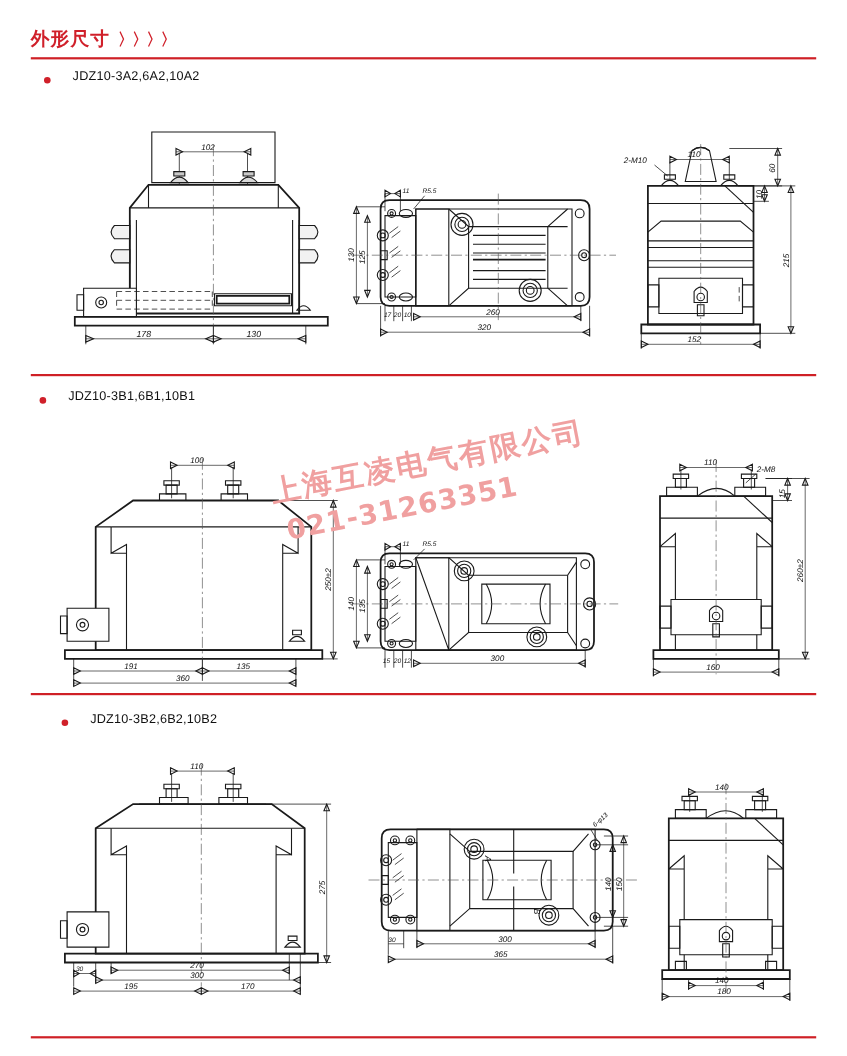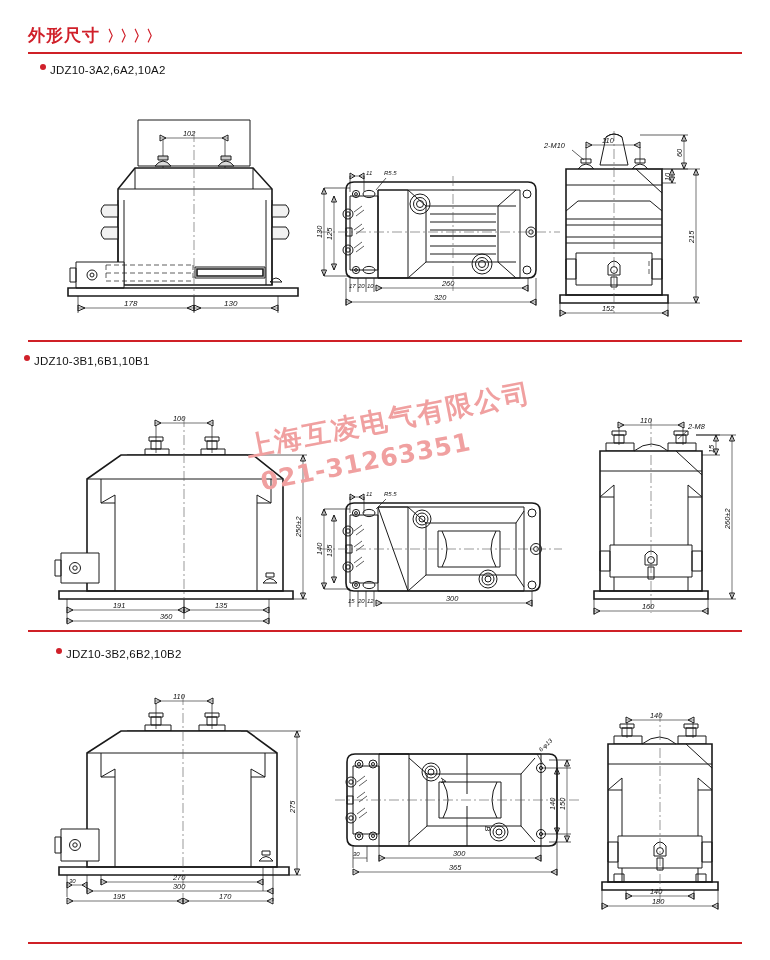--- a/index.html
+++ b/index.html
@@ -8,21 +8,21 @@
 
   
   .hdr{position:absolute;left:28px;top:24px;display:flex;align-items:baseline;gap:7px;}
   .hdr-title{color:#d0202a;font-size:17px;font-weight:bold;letter-spacing:1px;
              font-family:"DejaVu Sans","Liberation Sans",sans-serif;}
   .hdr-arrows{color:#d0202a;font-size:15px;font-weight:bold;letter-spacing:-2px;}
 
   .rule{position:absolute;left:28px;width:714px;height:2px;background:#cf2026;}
 
   .sec-label{position:absolute;font-size:11.5px;color:#111;letter-spacing:.2px;
-             display:flex;align-items:flex-start;gap:4px;font-family:"Liberation Sans",sans-serif;}
+             display:flex;align-items:flex-end;gap:20px;font-family:"Liberation Sans",sans-serif;}
   .dot{width:6px;height:6px;border-radius:50%;background:#d0202a;display:inline-block;}
 
   
   .draw{position:absolute;font-style:italic;}
   svg{display:block;overflow:visible;}
   .ln{stroke:#1a1a1a;stroke-width:1;fill:none;}
   .ln2{stroke:#1a1a1a;stroke-width:1.6;fill:none;}
   .thin{stroke:#1a1a1a;stroke-width:.7;fill:none;}
   .dash{stroke:#1a1a1a;stroke-width:.7;fill:none;stroke-dasharray:5 3;}
   .center{stroke:#555;stroke-width:.6;fill:none;stroke-dasharray:10 3 2 3;}
@@ -182,21 +182,21 @@
     <text class="dt" x="122" y="120">260</text>
     <path class="thin" d="M208 112 V126"></path>
 
     <path class="dim" d="M26 136 H216"></path>
     <path class="ln" d="M26 133 l6 3 -6 3 Z M216 133 l-6 3 6 3 Z"></path>
     <text class="dt" x="114" y="134">320</text>
     <path class="thin" d="M26 112 V140 M216 112 V140"></path>
   </svg>
   </div>
 
-  <div class="draw" style="left:544px;top:125px">
+  <div class="draw" style="left:567px;top:125px">
   <svg width="190" height="195" viewBox="0 0 190 195">
 
     <path class="ln fillw" d="M62 12 q8 -6 16 0 l6 28 h-28 Z"></path>
     <path class="ln" d="M62 12 q8 -6 16 0"></path>
 
     <text class="dt" x="0" y="23">2-M10</text>
     <path class="thin" d="M28 25 L40 35"></path>
 
     <path class="ln" d="M34 44 q8 -10 16 0 Z" fill="#d9d9d9"></path>
     <path class="ln" d="M37 38 h10 v-4 h-10 Z" fill="#c9c9c9"></path>
@@ -241,21 +241,21 @@
 
     <path class="dim" d="M16 188 H124"></path>
     <path class="ln" d="M16 185 l6 3 -6 3 Z M124 185 l-6 3 6 3 Z"></path>
     <text class="dt" x="58" y="186">152</text>
     <path class="thin" d="M16 178 V192 M124 178 V192"></path>
   </svg>
   </div>
 
   <div class="rule" style="top:340px"></div>
 
-  <div class="sec-label" style="left:24px;top:355px">
+  <div class="sec-label" style="left:36px;top:355px">
     <span class="dot"></span>
     <span>JDZ10-3B1,6B1,10B1</span>
   </div>
 
   <div class="draw" style="left:55px;top:405px">
   <svg width="270" height="225" viewBox="0 0 270 225">
 
     <path class="dim" d="M100 18 H158"></path>
     <path class="ln" d="M100 15 l6 3 -6 3 Z M158 15 l-6 3 6 3 Z"></path>
     <text class="dt" x="118" y="16">100</text>

